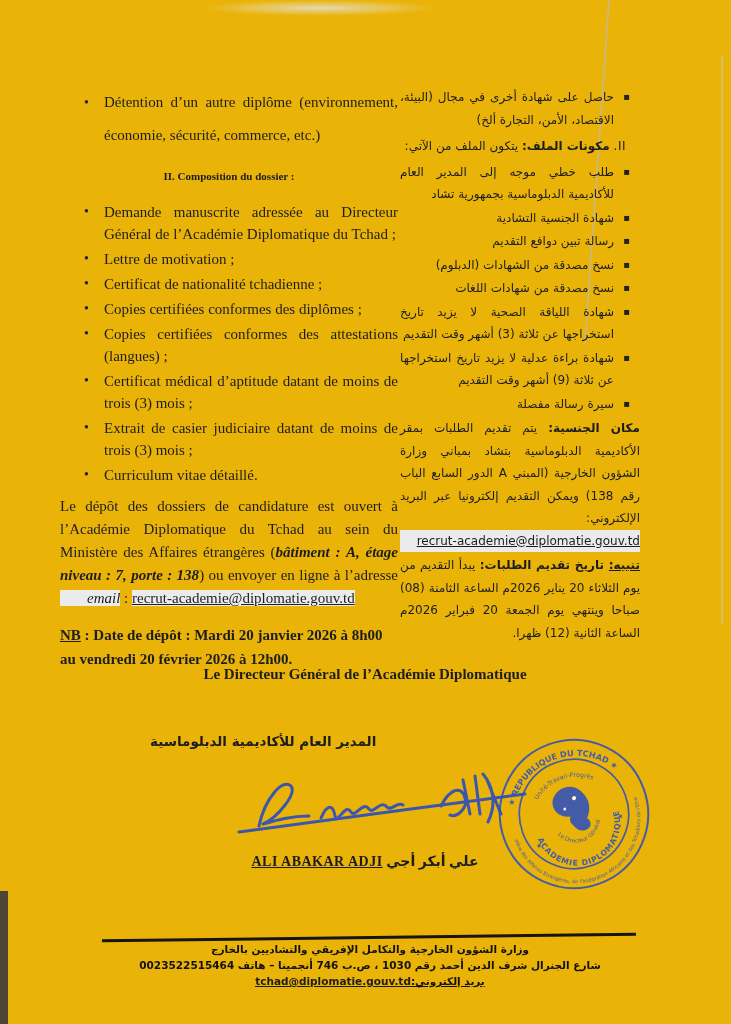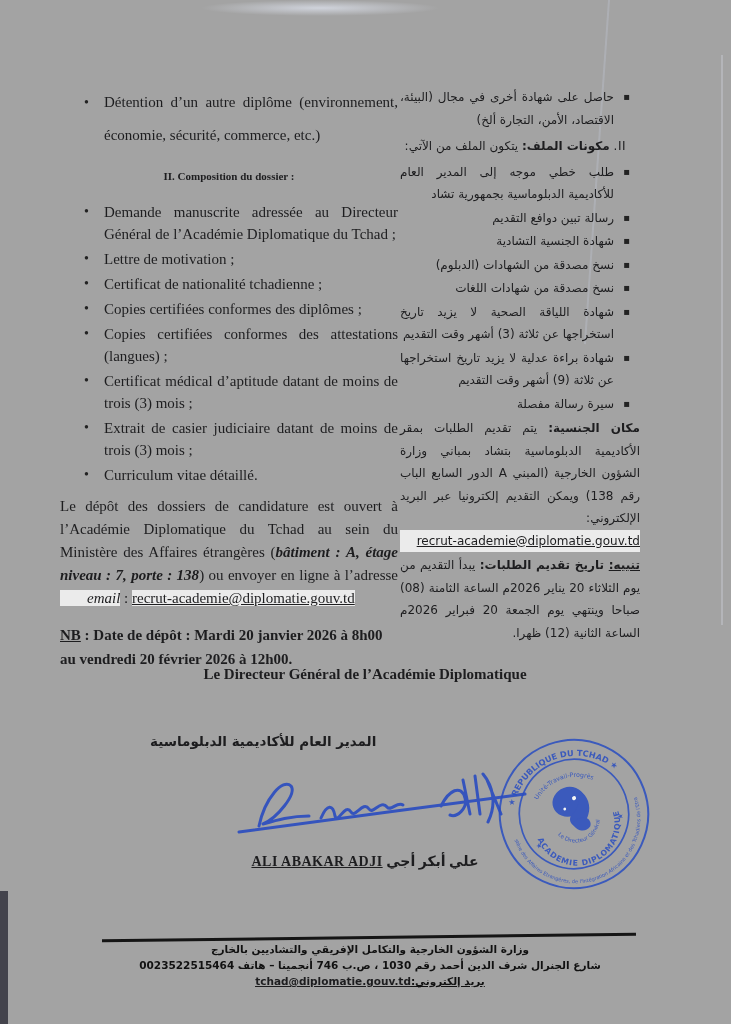--- a/index.html
+++ b/index.html
@@ -1,17 +1,17 @@
 <!DOCTYPE html>
 <html><head>
 <meta charset="utf-8">
 <style>
   html,body{margin:0;padding:0;}
   body{width:731px;height:1024px;overflow:hidden;background:#fdfdfd;}
-  .page{position:relative;width:731px;height:1024px;background:#a3a3a3;color:#1d1d1f;
+  .page{position:relative;width:731px;height:1024px;background:#eab308;color:#1d1d1f;
         font-family:"Liberation Serif","DejaVu Serif",serif;}
 
   
   .fold-line{position:absolute;left:608px;top:0;width:2px;height:345px;background:#b6bac3;
              opacity:.55;transform:rotate(4deg);transform-origin:top center;}
   .edge-line{position:absolute;left:721px;top:55px;width:2px;height:570px;background:#c9ccd4;opacity:.45;}
   .corner-bar{position:absolute;left:0;top:891px;width:8px;height:133px;background:#33333d;
               opacity:.85;filter:blur(.6px);}
   .top-smudge{position:absolute;left:200px;top:0;width:240px;height:16px;
               background:radial-gradient(ellipse at center,#e3e8f4 0%,rgba(255,255,255,0) 70%);opacity:.7;}
@@ -100,22 +100,22 @@
 
   <div class="col-right">
     <ul>
       <li>حاصل على شهادة أخرى في مجال (البيئة، الاقتصاد، الأمن، التجارة ألخ)</li>
     </ul>
 
     <div class="ar-heading"><span class="num">II.</span> <b>مكونات الملف:</b><span> يتكون الملف من الآتي:</span></div>
 
     <ul>
       <li>طلب خطي موجه إلى المدير العام للأكاديمية الدبلوماسية بجمهورية تشاد</li>
+      <li>شهادة الجنسية التشادية</li>
       <li>رسالة تبين دوافع التقديم</li>
-      <li>شهادة الجنسية التشادية</li>
       <li>نسخ مصدقة من الشهادات (الدبلوم)</li>
       <li>نسخ مصدقة من شهادات اللغات</li>
       <li>شهادة اللياقة الصحية لا يزيد تاريخ استخراجها عن ثلاثة (3) أشهر وقت التقديم</li>
       <li>شهادة براءة عدلية لا يزيد تاريخ استخراجها عن ثلاثة (9) أشهر وقت التقديم</li>
       <li>سيرة رسالة مفصلة</li>
     </ul>
 
     <p class="ar-para"><b>مكان الجنسية:</b><span> يتم تقديم الطلبات بمقر الأكاديمية الدبلوماسية بتشاد بمباني وزارة الشؤون الخارجية (المبني A الدور السابع الباب رقم 138) ويمكن التقديم إلكترونيا عبر البريد الإلكتروني:</span></p>
     <div class="ar-email-line shade"><span class="link">recrut-academie@diplomatie.gouv.td</span></div>
 

